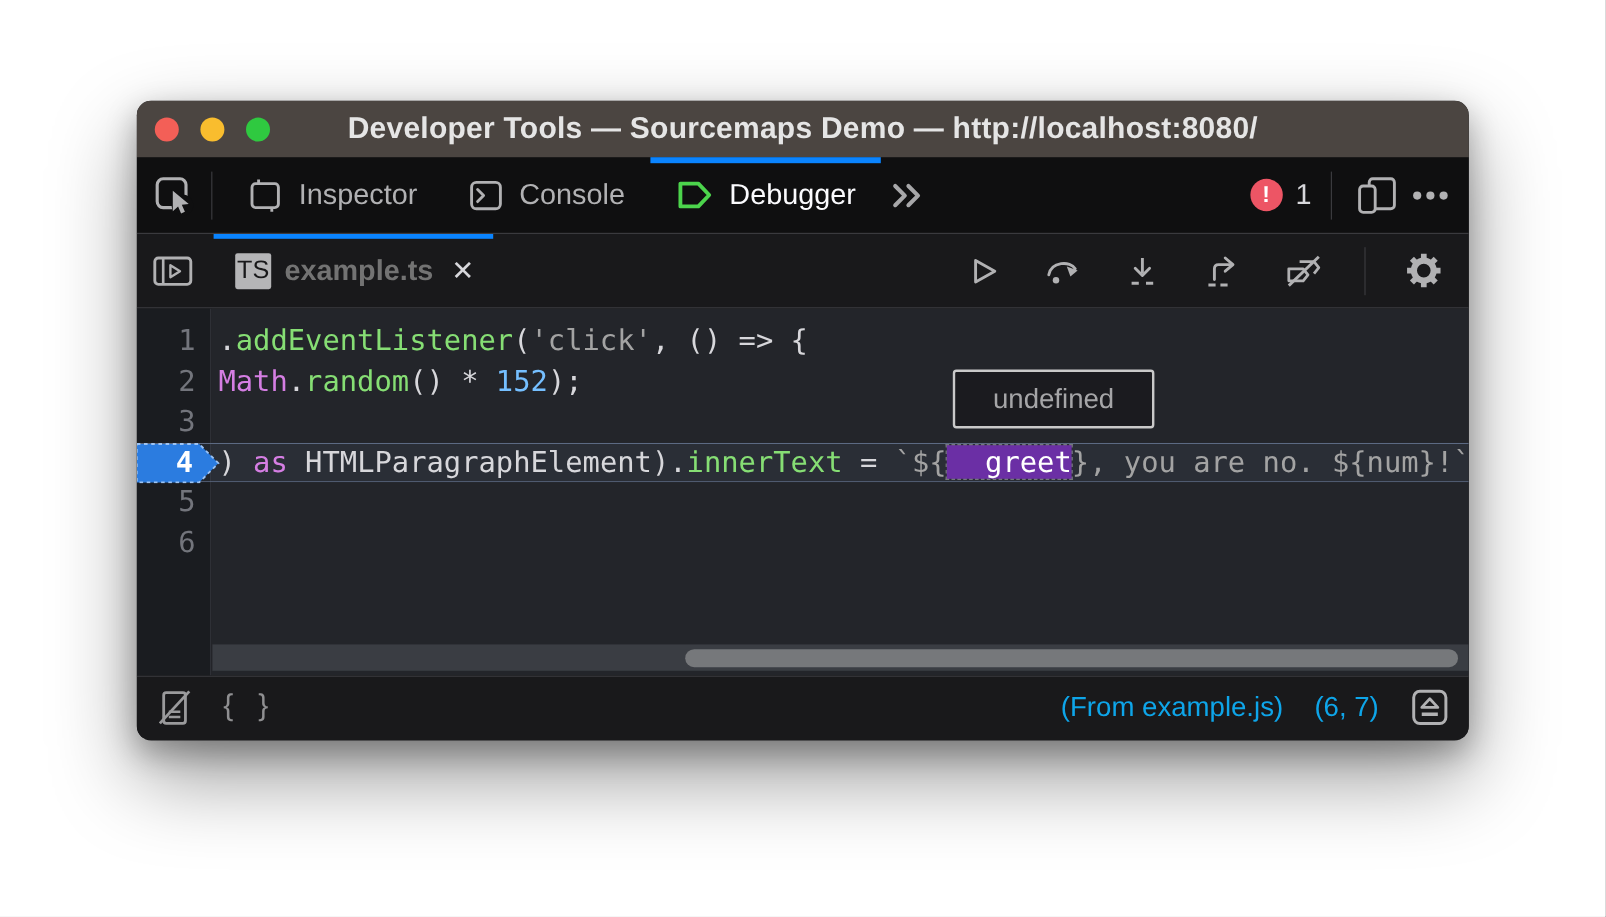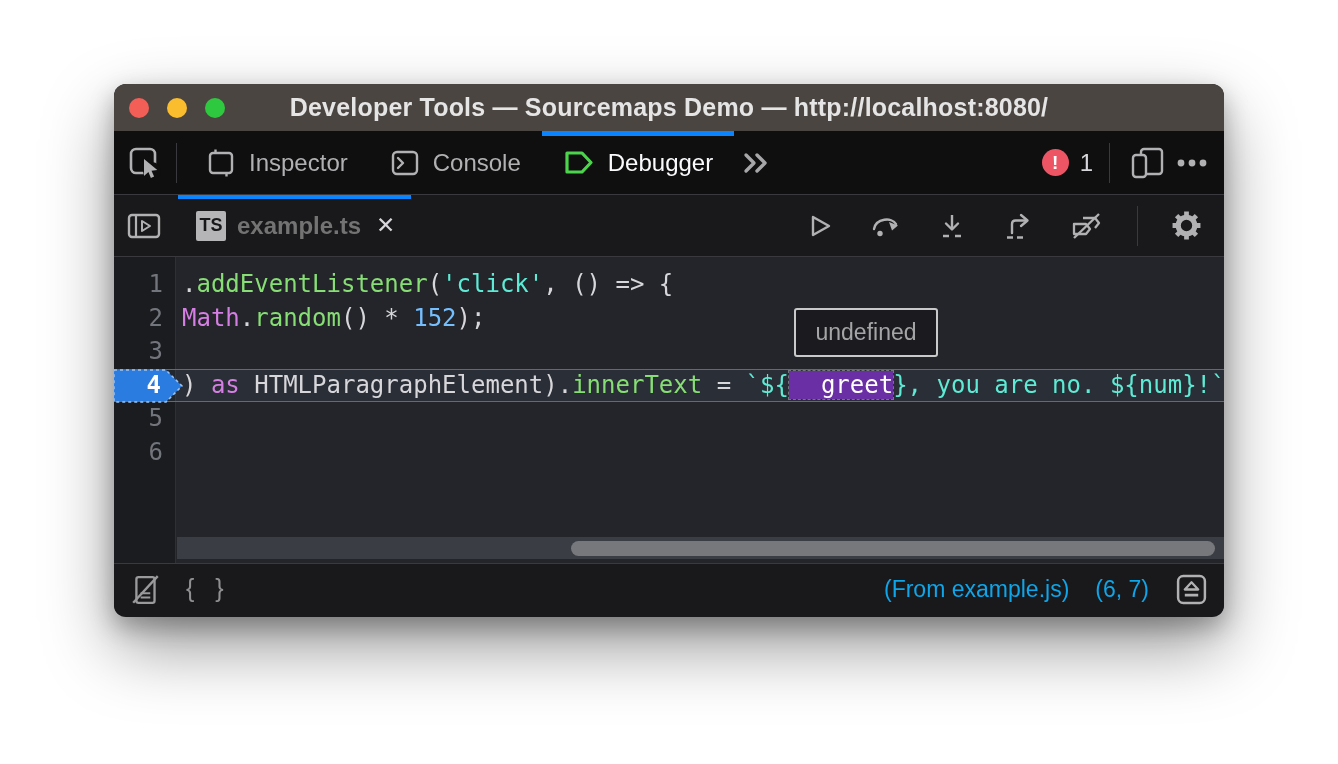--- a/index.html
+++ b/index.html
@@ -41,21 +41,21 @@
   .err-count { color:#d7d7db; font-size:24px; }
   .dots-btn, .rdm-btn { width:44px; height:100%; }
 
   
   .srcrow { height:62px; background:#19191b; border-bottom:1px solid #3a3a3e;
     display:flex; align-items:center; }
   .src-toggle { width:40px; height:100%; margin-left:10px; }
   .src-tab { height:100%; display:flex; align-items:center; gap:11px;
     padding:0 16px 0 18px; margin-left:14px; position:relative; }
   .ts-badge { width:30px; height:30px; background:#b5b5b7; color:#18181a; border-radius:2px;
-    font-size:18px; font-weight:bold; display:flex; align-items:center; justify-content:center; }
+    font-size:21px; font-weight:normal; display:flex; align-items:center; justify-content:center; }
   .src-label { color:#737373; font-size:24px; font-weight:600; }
   .src-close { color:#d7d7db; font-size:23px; padding-left:4px; }
   .dbg-controls { margin-left:auto; display:flex; align-items:center; gap:35px;
     padding-right:22px; height:100%; }
   .dbg-controls .vsep { margin:0 -2px; }
 
   
   .code-area { position:relative; height:306px; background:#23252a; overflow:hidden;
     font-family:"DejaVu Sans Mono", monospace; font-size:24px; }
   .gutter-bg { position:absolute; left:0; top:0; bottom:0; width:62px; background:#1a1c20;
@@ -66,25 +66,25 @@
     box-shadow:inset 0 1px 0 #5c6a83, inset 0 -1px 0 #5c6a83; }
   .gutter-cell { flex:0 0 62px; width:62px; text-align:right; padding-right:13px;
     color:#73757c; position:relative; }
   .paused .gutter-cell { color:transparent; padding:0; }
   .marker-svg { position:absolute; left:0; top:0; }
   .marker-num { position:absolute; right:15px; top:0; color:#ffffff; font-weight:bold; }
   .code-text { padding-left:6px; color:#d7d7db; }
   .tok-plain { color:#d7d7db; }
   .tok-kw { color:#d57ee3; }
   .tok-fn { color:#86de74; }
-  .tok-str { color:#5eead4; }
+  .tok-str { color:#a3a3a3; }
   .tok-num { color:#75bfff; }
   .tok-hl { color:#ffffff; background:#6b2fa5; outline:1px dashed rgba(255,255,255,0.35);padding-left:32px; }
 
-  .tooltip { position:absolute; left:680px; top:51px; width:144px; height:49px;
+  .tooltip { position:absolute; left:680px; top:51px; width:168px; height:49px;
     background:#1b1b1f; border:2px solid #c9c9c9; border-radius:3px; z-index:5;
     display:flex; align-items:center; justify-content:center; color:#a5a5a7;
     font-family:"Liberation Sans", sans-serif; font-size:23px; }
 
   .hscroll-track { position:absolute; left:63px; right:0; bottom:4px; height:22px;
     background:#3a3d43; }
   .hscroll-thumb { position:absolute; left:394px; top:3.5px; width:644px; height:15px;
     border-radius:8px; background:#76787b; }
 
   

